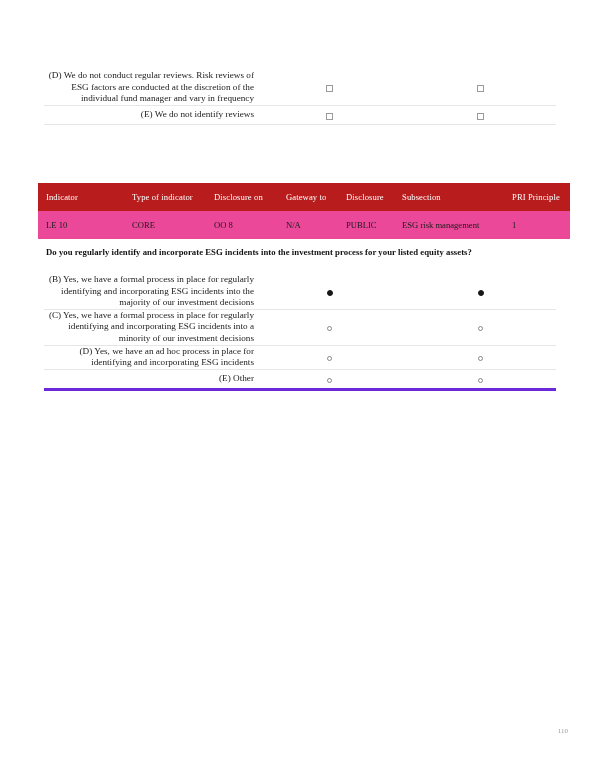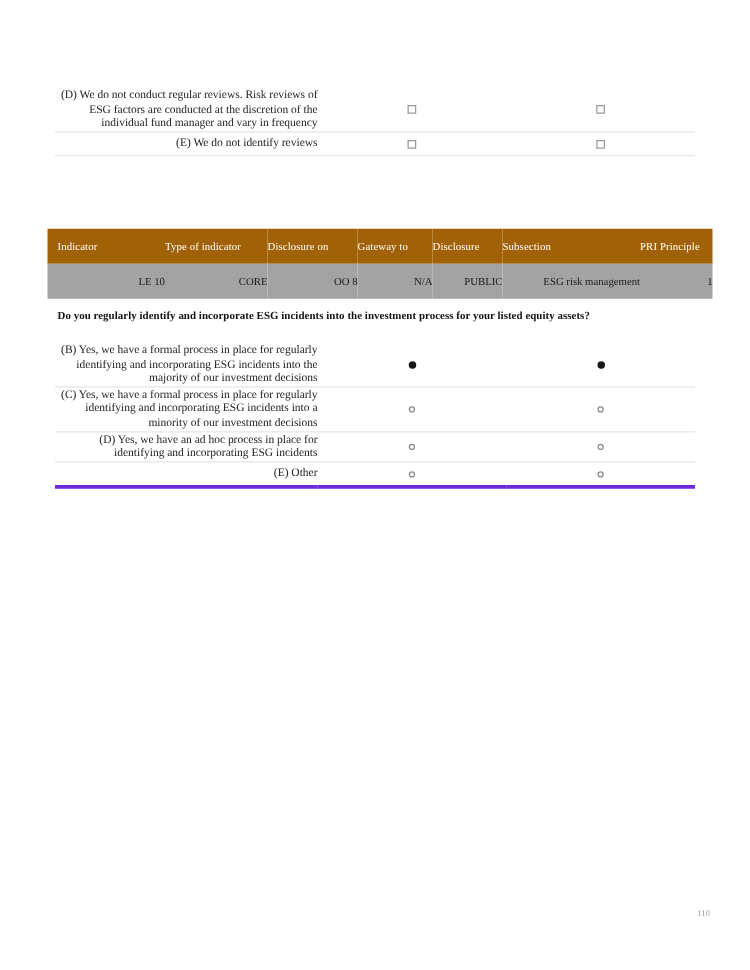--- a/index.html
+++ b/index.html
@@ -93,33 +93,33 @@
   
   .indicator-table {
     position: absolute;
     left: 38px;
     top: 183px;
     width: 524px;
     border-collapse: collapse;
     table-layout: fixed;
   }
   .indicator-table thead th {
-    background: #a16207;
+    background: #b91c1c;
     color: #ffffff;
     font-weight: normal;
     font-size: 8.6px;
     text-align: left;
     padding: 9px 0 9px 0;
     letter-spacing: 0.1px;
   }
   .indicator-table tbody td {
-    background: #a3a3a3;
+    background: #ec4899;
     color: #1a1a1a;
     font-size: 8.6px;
-    text-align: right;
+    text-align: left;
     padding: 9px 0 9px 0;
   }
   .indicator-table th.c0, .indicator-table td.c0 { width: 86px; padding-left: 8px; }
   .indicator-table th.c1, .indicator-table td.c1 { width: 82px; }
   .indicator-table th.c2, .indicator-table td.c2 { width: 72px; }
   .indicator-table th.c3, .indicator-table td.c3 { width: 60px; }
   .indicator-table th.c4, .indicator-table td.c4 { width: 56px; }
   .indicator-table th.c5, .indicator-table td.c5 { width: 110px; }
   .indicator-table th.c6, .indicator-table td.c6 { width: 58px; }
 

